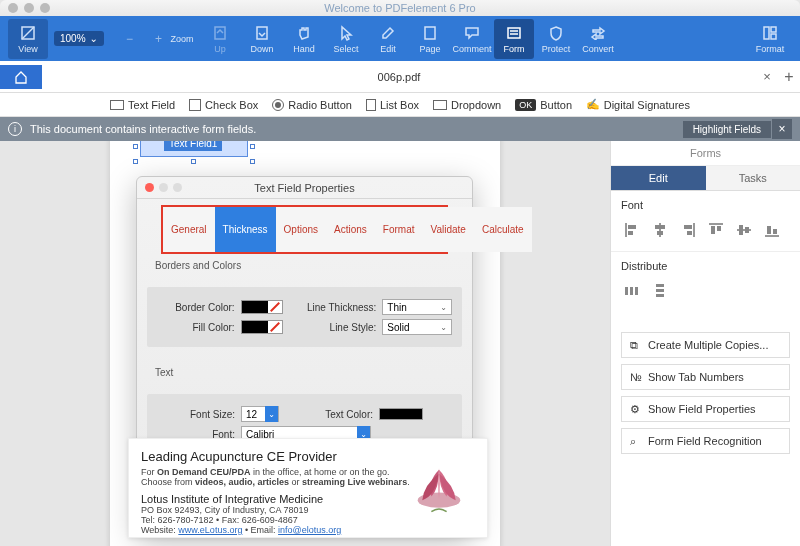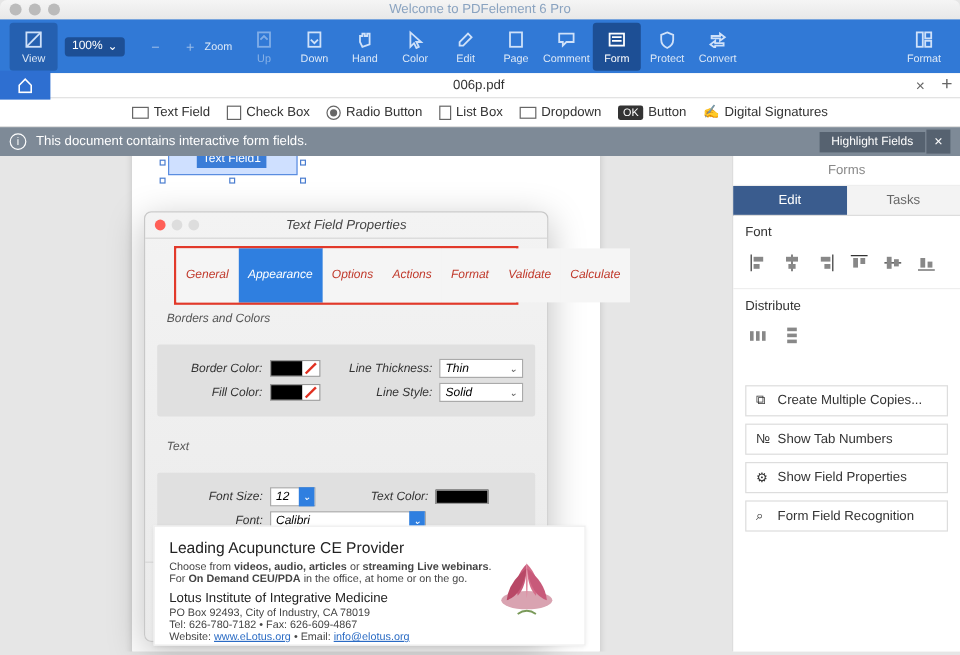--- a/index.html
+++ b/index.html
@@ -13,21 +13,21 @@
 .ribbon { height: 45px; background: #3179d6; display: flex; align-items: center; padding: 0 8px; color: #dce8f7; }
 .tool { display: flex; flex-direction: column; align-items: center; justify-content: center; width: 40px; height: 40px; font-size: 9px; border-radius: 3px; margin-right: 2px; }
 .tool.active { background: #2560b0; }
 .tool.selected { background: #1d4f95; }
 .tool .ico { width: 18px; height: 18px; display: flex; align-items: center; justify-content: center; margin-bottom: 2px; }
 .tool-spacer { flex: 1; }
 .zoom-box { background: #1d4f95; border-radius: 3px; padding: 2px 6px; font-size: 10px; color: #fff; display: flex; align-items: center; gap: 4px; margin: 0 4px;}
 .zoom-group { display:flex; align-items:center; gap:14px; }
 .zoom-pm { color:#9abce8; font-size:12px; padding:0 4px; }
 
-.docbar { height: 21px; background: #fff; border-bottom: 1px solid #ddd; display: flex; align-items: center; }
+.docbar { height: 32px; background: #fff; border-bottom: 1px solid #ddd; display: flex; align-items: center; }
 .home-btn { width: 42px; height: 24px; background: #2e6fd1; display: flex; align-items: center; justify-content: center; color: #fff; }
 .doc-title { flex: 1; text-align: center; font-size: 11px; color: #333; }
 .doc-x { width: 22px; text-align: center; color: #666; font-size: 13px; }
 .doc-plus { width: 22px; text-align: center; color: #666; font-size: 16px; }
 
 .form-toolbar { height: 24px; background: #fff; border-bottom: 1px solid #e0e0e0; display: flex; align-items: center; justify-content: center; gap: 14px; font-size: 11px; color: #333; }
 .ft-item { display: flex; align-items: center; gap: 4px; }
 .ft-ico { width: 12px; height: 12px; border: 1px solid #666; display: inline-block; }
 .ft-ico.radio { border-radius: 50%; position:relative;}
 .ft-ico.radio::after{content:'';position:absolute;top:2px;left:2px;width:6px;height:6px;border-radius:50%;background:#666;}
@@ -53,21 +53,21 @@
 .rp-list { padding: 6px 10px; display:flex; flex-direction:column; gap:6px;}
 .rp-list-item { border:1px solid #ddd; padding:6px 8px; font-size:11px; color:#333; display:flex; align-items:center; gap:6px; background:#fff;}
 .rp-list-ico { width:12px; height:12px; }
 
 .page { position: absolute; left: 110px; top: -16px; width: 390px; height: 700px; background: #fff; box-shadow: 0 1px 6px rgba(0,0,0,0.15); }
 .field-box { position: absolute; left: 30px; top: 12px; width: 108px; height: 20px; background: #cfe0ff; border: 1px solid #5a8de0; }
 .field-handles { position:absolute; left:26px; top:8px; width:116px; height:28px;}
 .fh { position:absolute; width:5px; height:5px; background:#fff; border:1px solid #4a7dd0;}
 .field-label { position:absolute; left:54px; top:11px; background:#3b7dd8; color:#fff; font-size:10px; padding:2px 5px;}
 
-.dialog { position: absolute; left: 120px; top: 176px; width: 337px; background: linear-gradient(#f3f3f3,#eaeaea); border:1px solid #c8c8c8; border-radius: 6px; box-shadow: 0 8px 30px rgba(0,0,0,0.25); font-style: italic; }
+.dialog { position: absolute; left: 136px; top: 176px; width: 337px; background: linear-gradient(#f3f3f3,#eaeaea); border:1px solid #c8c8c8; border-radius: 6px; box-shadow: 0 8px 30px rgba(0,0,0,0.25); }
 .dlg-titlebar { height: 22px; display:flex; align-items:center; padding:0 8px; position:relative; border-bottom:1px solid #d6d6d6;}
 .dlg-dots { display:flex; gap:5px;}
 .dlg-dot { width:9px; height:9px; border-radius:50%;}
 .dlg-title { position:absolute; left:50%; transform:translateX(-50%); font-size:11px; color:#444;}
 .dlg-tabs-wrap { border: 2px solid #e2392a; margin: 6px 24px 0; }
 .dlg-tabs { display:flex; font-size:10px;}
 .dlg-tab { padding: 17px 8px; color:#c0392b; background:#f5f5f5;}
 .dlg-tab.active { background:#2f7fe0; color:#fff;}
 .dlg-section-label { font-size:10px; color:#555; padding:6px 0 2px 18px;}
 .dlg-section { background:#e0e0e0; margin:14px 10px; padding:8px 10px; border-radius:2px;}
@@ -154,21 +154,21 @@
         </svg>
       </span>
     <span>Hand</span>
   </div>
   <div class="tool">
     <span class="ico">
         <svg class="lineicon" width="14" height="16">
           <polygon points="3,2 3,14 6,11 8,15 10,14 8,10 12,10"></polygon>
         </svg>
       </span>
-    <span>Color</span>
+    <span>Select</span>
   </div>
   <div class="tool">
     <span class="ico">
         <svg class="lineicon" width="16" height="16">
           <path d="M3 13 L3 10 L10 3 L13 6 L6 13 Z"></path>
         </svg>
       </span>
     <span>Edit</span>
   </div>
   <div class="tool">
@@ -388,21 +388,21 @@
     <div class="dlg-dots">
       <div class="dlg-dot" style="background:#ff5f57"></div>
       <div class="dlg-dot" style="background:#ddd"></div>
       <div class="dlg-dot" style="background:#ddd"></div>
     </div>
     <div class="dlg-title">Text Field Properties</div>
   </div>
   <div class="dlg-tabs-wrap">
     <div class="dlg-tabs">
       <div class="dlg-tab">General</div>
-      <div class="dlg-tab active">Appearance</div>
+      <div class="dlg-tab active">Thickness</div>
       <div class="dlg-tab">Options</div>
       <div class="dlg-tab">Actions</div>
       <div class="dlg-tab">Format</div>
       <div class="dlg-tab">Validate</div>
       <div class="dlg-tab">Calculate</div>
     </div>
   </div>
   <div class="dlg-section-label">Borders and Colors</div>
   <div class="dlg-section">
     <div class="dlg-row">
@@ -451,22 +451,22 @@
   </div>
   <div class="dlg-footer">
     <span class="chk"></span>
     <span style="font-size:10px;">Locked</span>
     <span class="dlg-close-btn">Close</span>
   </div>
 </div>
 
 <div class="content-card">
   <h3>Leading Acupuncture CE Provider</h3>
+  <div><span>For </span><b>On Demand CEU/PDA</b><span> in the office, at home or on the go.</span></div>
   <div><span>Choose from </span><b>videos, audio, articles</b><span> or </span><b>streaming Live webinars</b><span>.</span></div>
-  <div><span>For </span><b>On Demand CEU/PDA</b><span> in the office, at home or on the go.</span></div>
   <div class="sub">Lotus Institute of Integrative Medicine</div>
   <div>PO Box 92493, City of Industry, CA 78019</div>
   <div>Tel: 626-780-7182 • Fax: 626-609-4867</div>
   <div><span>Website: </span><a>www.eLotus.org</a><span> • Email: </span><a>info@elotus.org</a></div>
   <svg class="lotus" viewBox="0 0 100 100">
     <ellipse cx="50" cy="70" rx="28" ry="10" fill="#d9a3b1"></ellipse>
     <path d="M50 30 Q35 45 40 65 Q50 55 50 30" fill="#c85a7a"></path>
     <path d="M50 30 Q65 45 60 65 Q50 55 50 30" fill="#d46e8a"></path>
     <path d="M50 35 Q30 50 28 70 Q45 65 50 35" fill="#b84866"></path>
     <path d="M50 35 Q70 50 72 70 Q55 65 50 35" fill="#c85a7a"></path>

